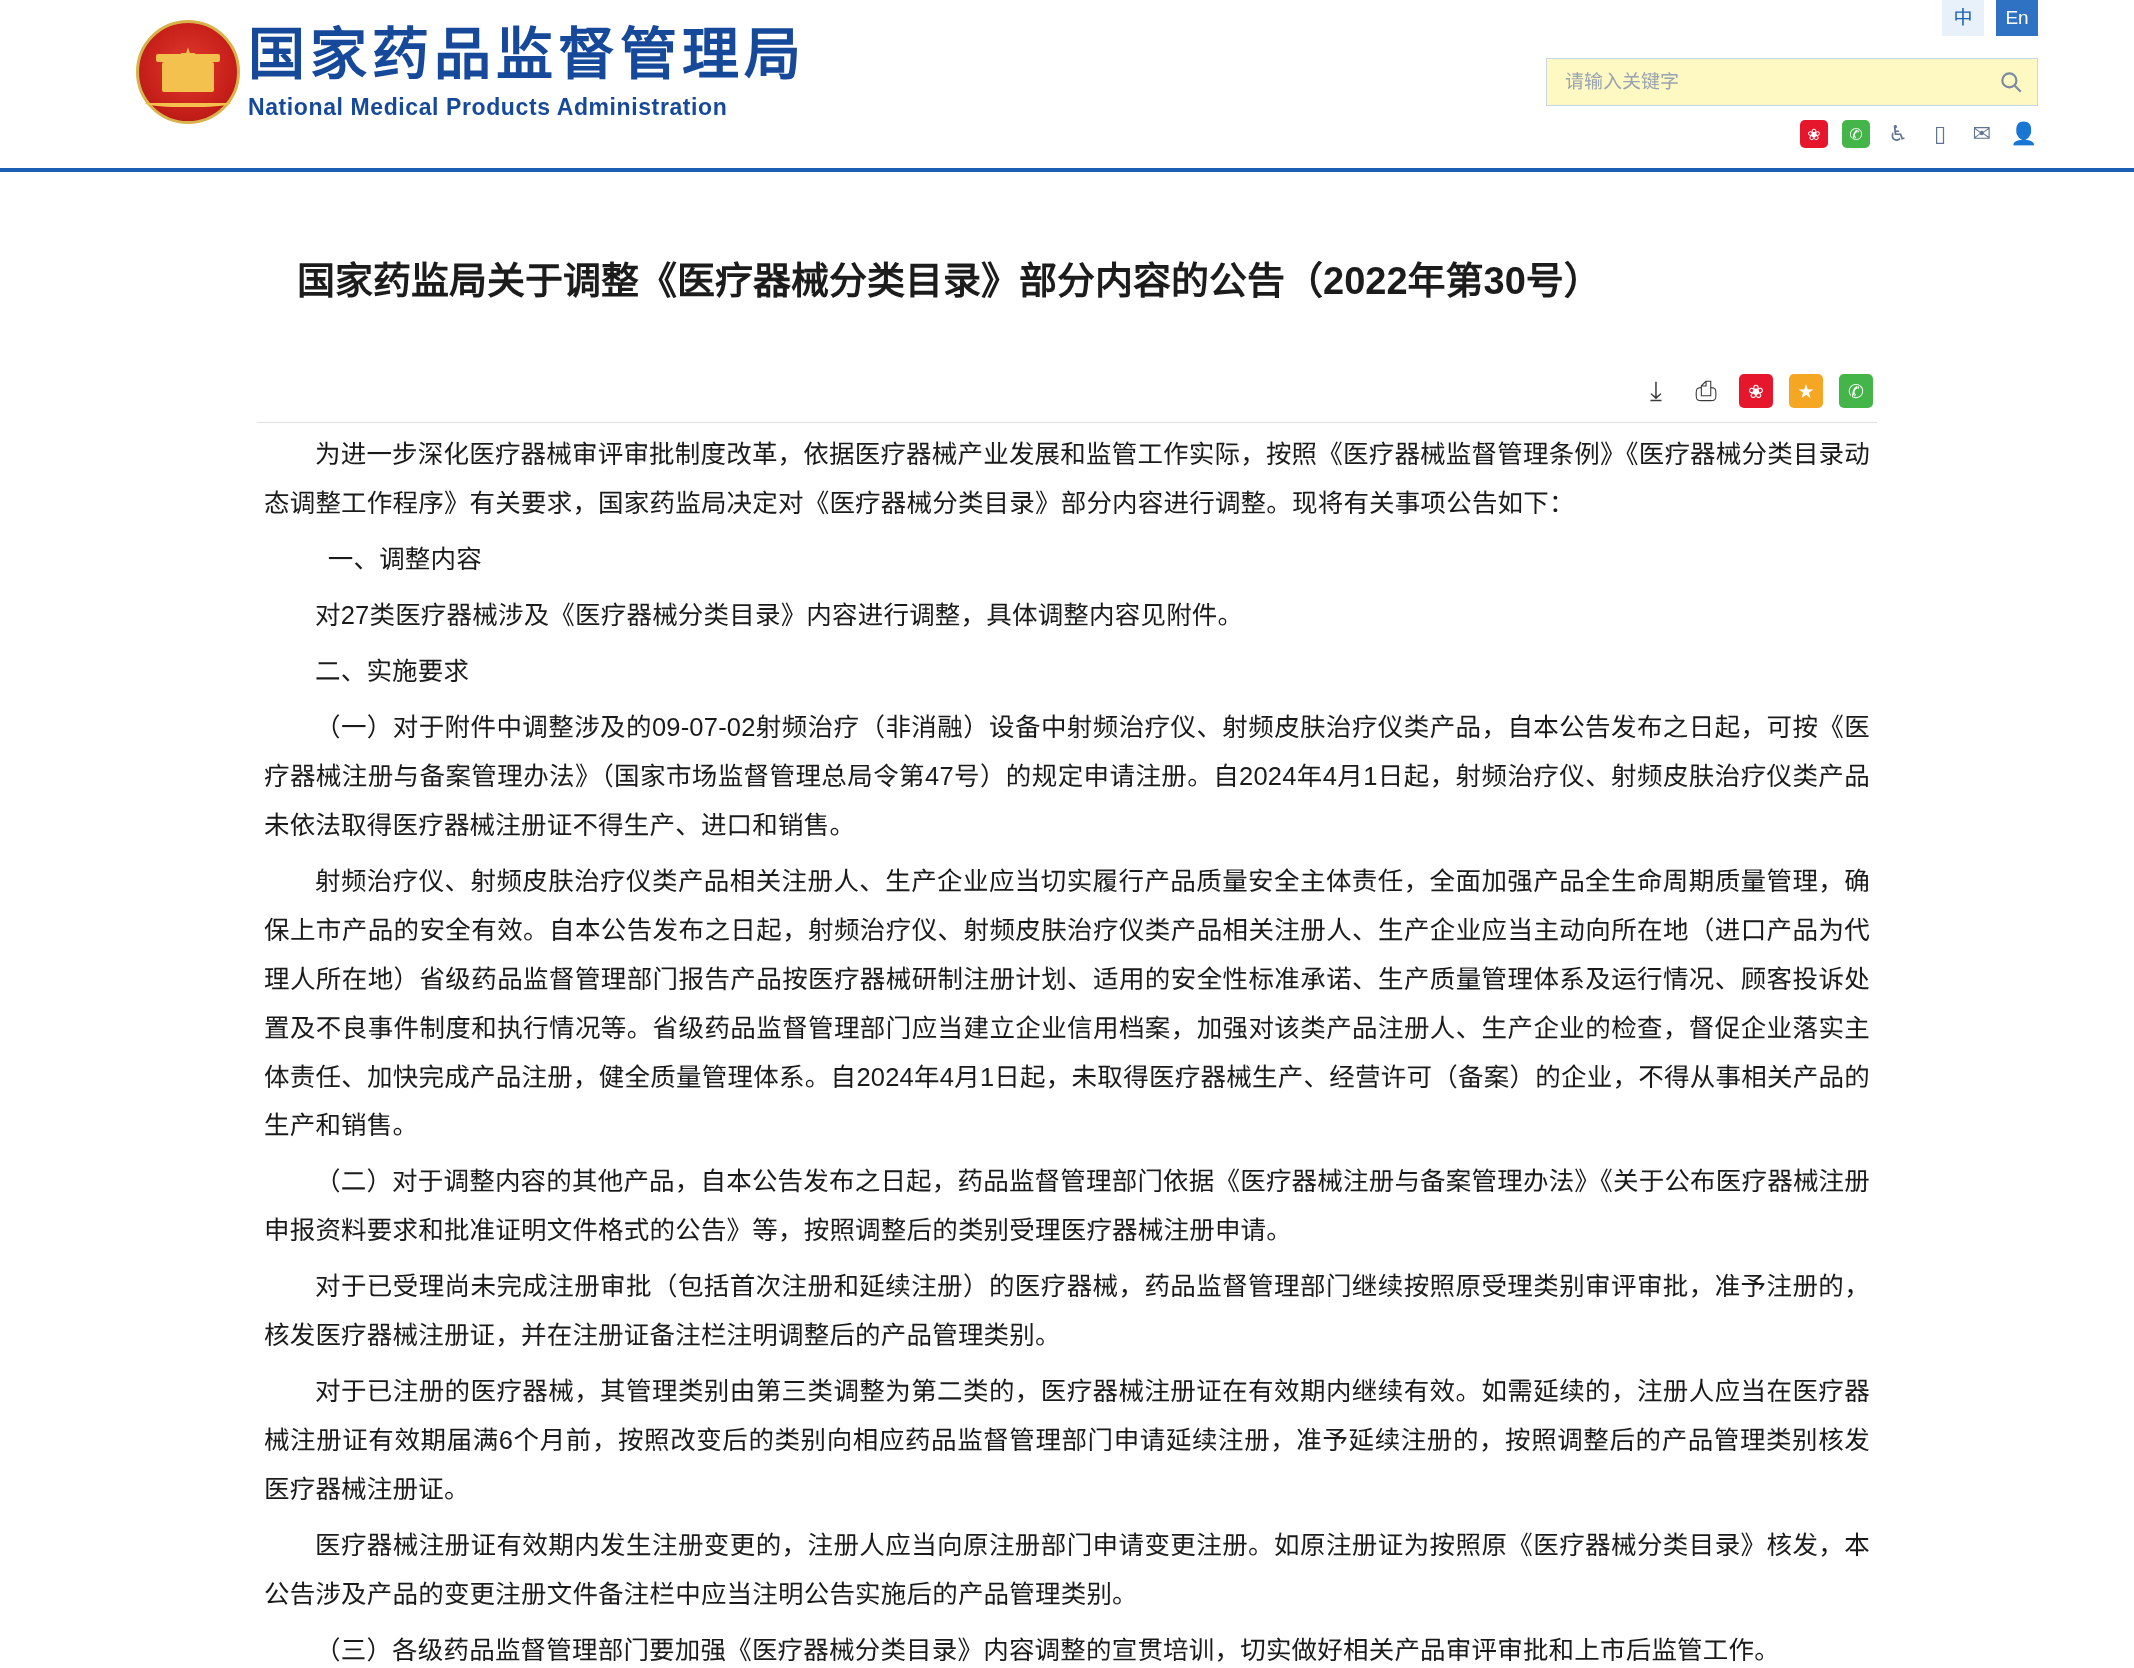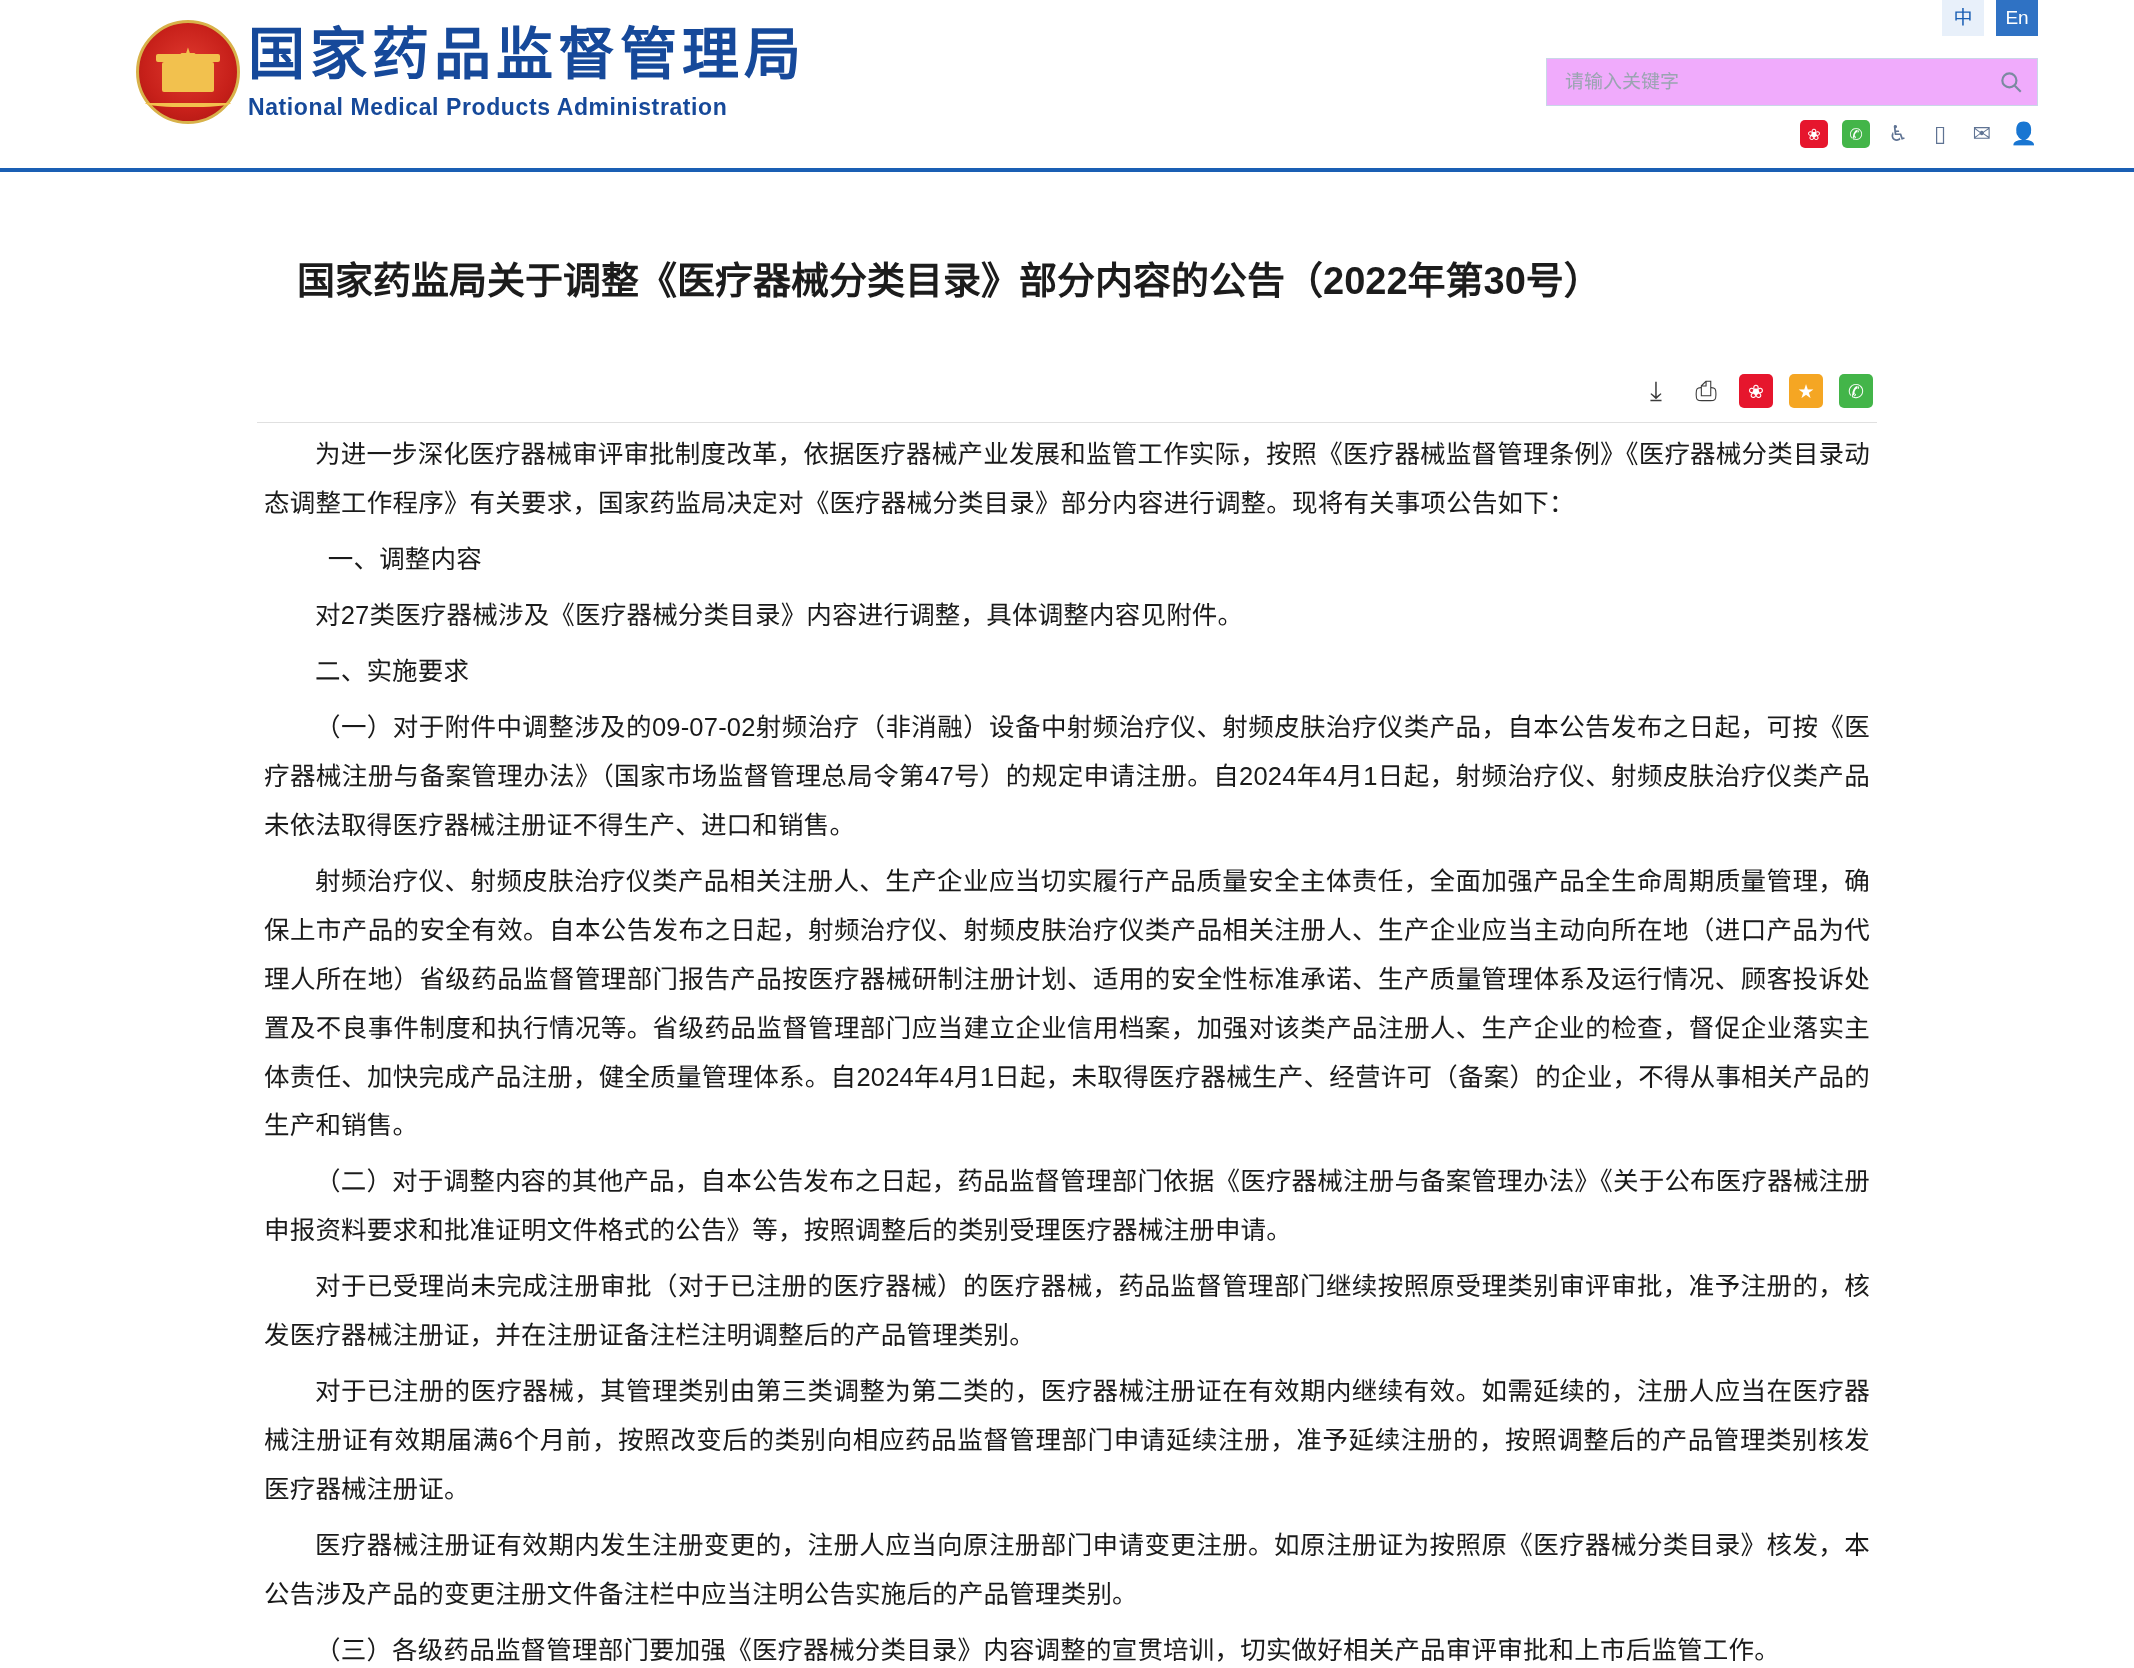--- a/index.html
+++ b/index.html
@@ -120,21 +120,21 @@
     white-space: nowrap;
   }
 
   .search-box {
     position: absolute;
     right: 96px;
     top: 58px;
     width: 492px;
     height: 48px;
     border: 1px solid #c9d6e8;
-    background: #f0abfc;
+    background: #fef9c3;
     display: flex;
     align-items: center;
   }
   .search-box input {
     flex: 1;
     border: none;
     outline: none;
     background: transparent;
     font-size: 19px;
     color: #333;
@@ -300,19 +300,19 @@
 
 
   <div class="body-text">
     <p>为进一步深化医疗器械审评审批制度改革，依据医疗器械产业发展和监管工作实际，按照《医疗器械监督管理条例》《医疗器械分类目录动态调整工作程序》有关要求，国家药监局决定对《医疗器械分类目录》部分内容进行调整。现将有关事项公告如下：</p>
     <p class="bold noindent" style="text-indent:2em">一、调整内容</p>
     <p>对27类医疗器械涉及《医疗器械分类目录》内容进行调整，具体调整内容见附件。</p>
     <p class="bold">二、实施要求</p>
     <p>（一）对于附件中调整涉及的09-07-02射频治疗（非消融）设备中射频治疗仪、射频皮肤治疗仪类产品，自本公告发布之日起，可按《医疗器械注册与备案管理办法》（国家市场监督管理总局令第47号）的规定申请注册。自2024年4月1日起，射频治疗仪、射频皮肤治疗仪类产品未依法取得医疗器械注册证不得生产、进口和销售。</p>
     <p>射频治疗仪、射频皮肤治疗仪类产品相关注册人、生产企业应当切实履行产品质量安全主体责任，全面加强产品全生命周期质量管理，确保上市产品的安全有效。自本公告发布之日起，射频治疗仪、射频皮肤治疗仪类产品相关注册人、生产企业应当主动向所在地（进口产品为代理人所在地）省级药品监督管理部门报告产品按医疗器械研制注册计划、适用的安全性标准承诺、生产质量管理体系及运行情况、顾客投诉处置及不良事件制度和执行情况等。省级药品监督管理部门应当建立企业信用档案，加强对该类产品注册人、生产企业的检查，督促企业落实主体责任、加快完成产品注册，健全质量管理体系。自2024年4月1日起，未取得医疗器械生产、经营许可（备案）的企业，不得从事相关产品的生产和销售。</p>
     <p>（二）对于调整内容的其他产品，自本公告发布之日起，药品监督管理部门依据《医疗器械注册与备案管理办法》《关于公布医疗器械注册申报资料要求和批准证明文件格式的公告》等，按照调整后的类别受理医疗器械注册申请。</p>
-    <p>对于已受理尚未完成注册审批（对于已注册的医疗器械）的医疗器械，药品监督管理部门继续按照原受理类别审评审批，准予注册的，核发医疗器械注册证，并在注册证备注栏注明调整后的产品管理类别。</p>
+    <p>对于已受理尚未完成注册审批（包括首次注册和延续注册）的医疗器械，药品监督管理部门继续按照原受理类别审评审批，准予注册的，核发医疗器械注册证，并在注册证备注栏注明调整后的产品管理类别。</p>
     <p>对于已注册的医疗器械，其管理类别由第三类调整为第二类的，医疗器械注册证在有效期内继续有效。如需延续的，注册人应当在医疗器械注册证有效期届满6个月前，按照改变后的类别向相应药品监督管理部门申请延续注册，准予延续注册的，按照调整后的产品管理类别核发医疗器械注册证。</p>
     <p>医疗器械注册证有效期内发生注册变更的，注册人应当向原注册部门申请变更注册。如原注册证为按照原《医疗器械分类目录》核发，本公告涉及产品的变更注册文件备注栏中应当注明公告实施后的产品管理类别。</p>
     <p>（三）各级药品监督管理部门要加强《医疗器械分类目录》内容调整的宣贯培训，切实做好相关产品审评审批和上市后监管工作。</p>
 
   </div>
 </div>
 
 </body></html>

